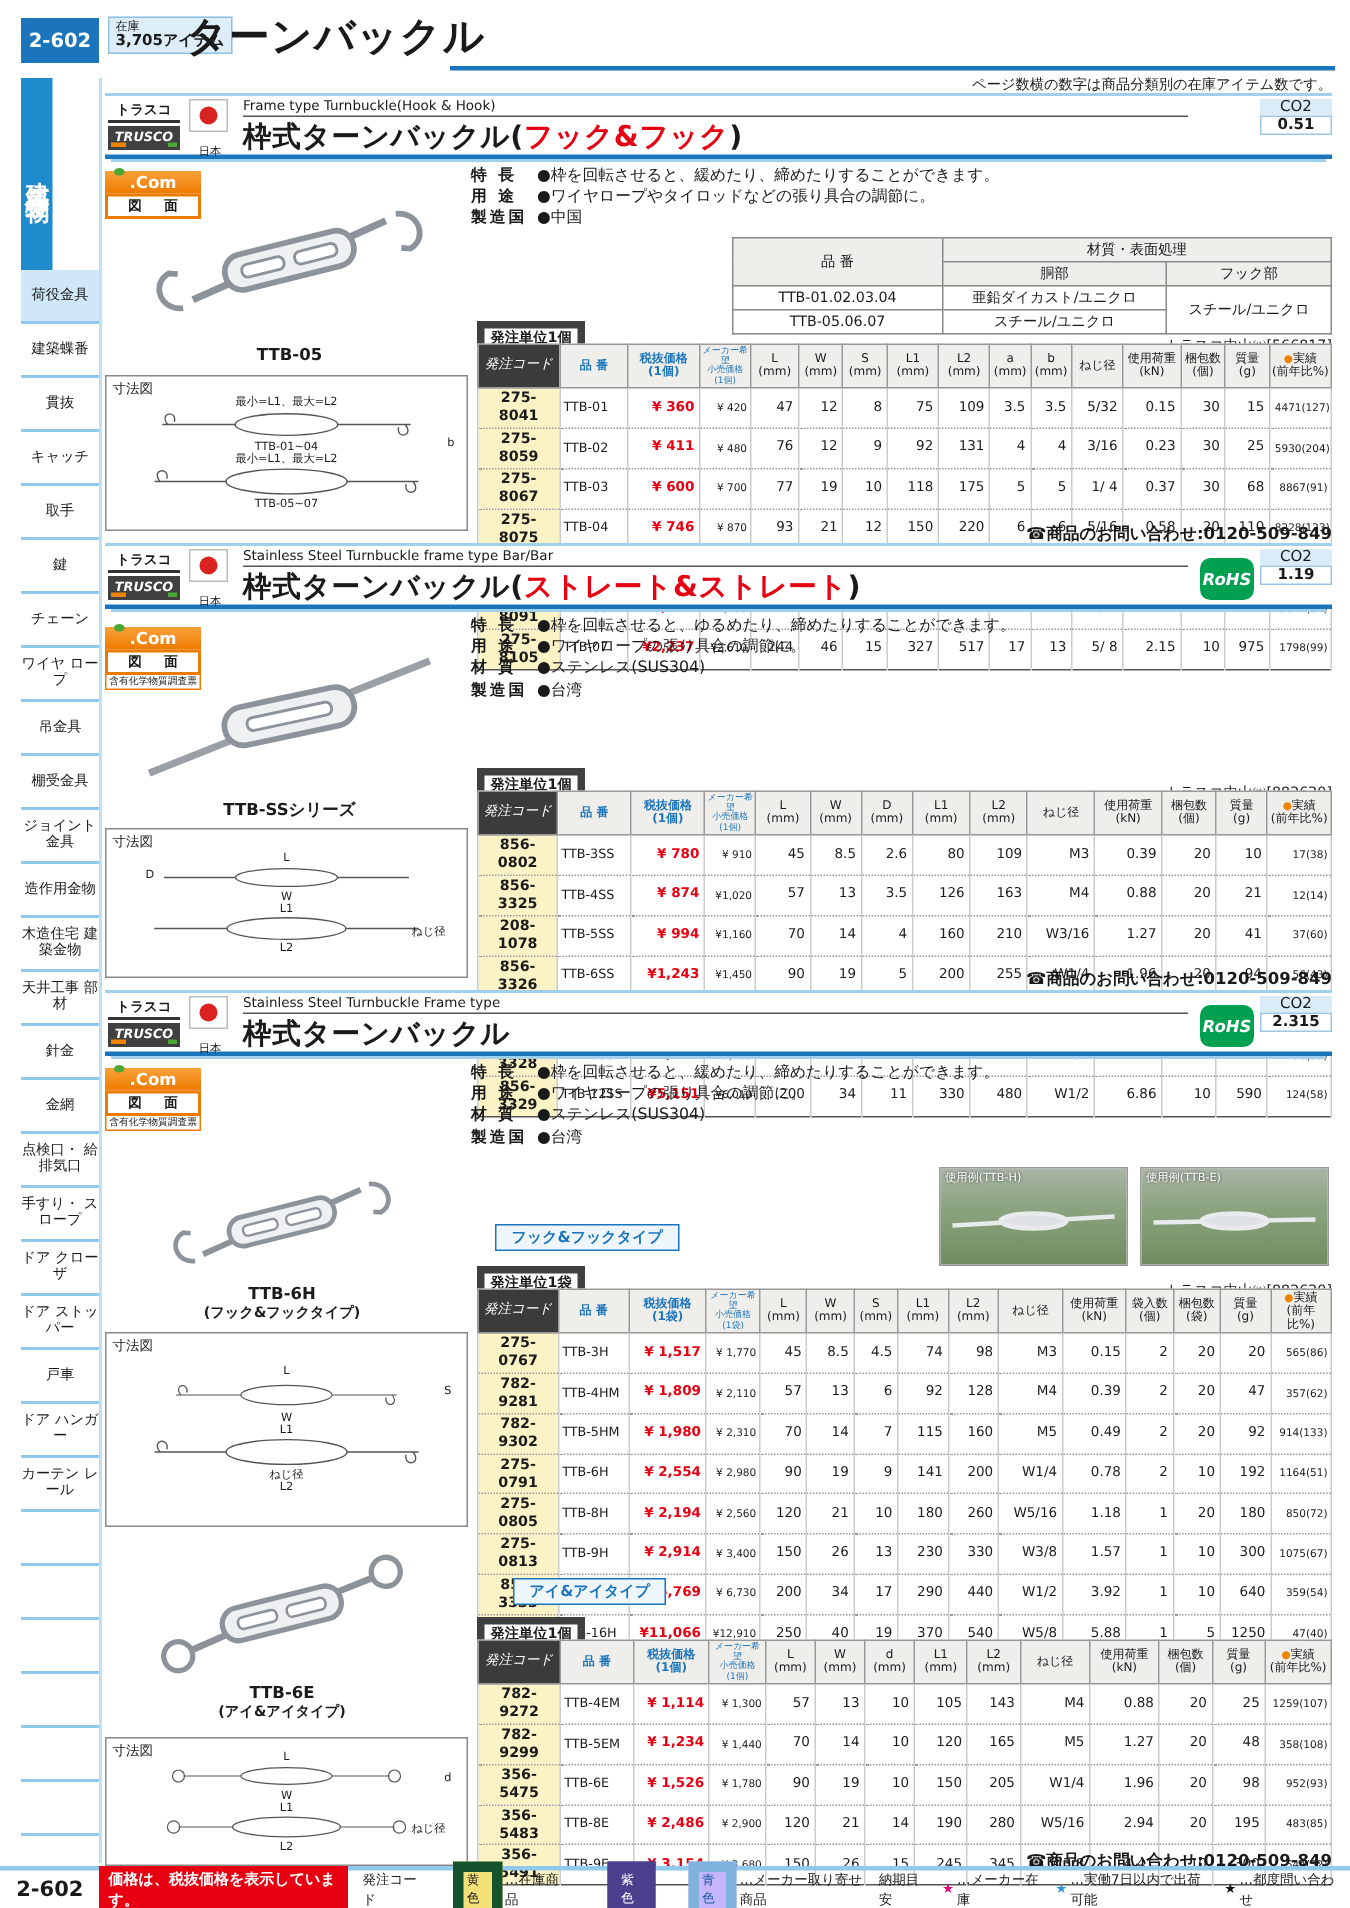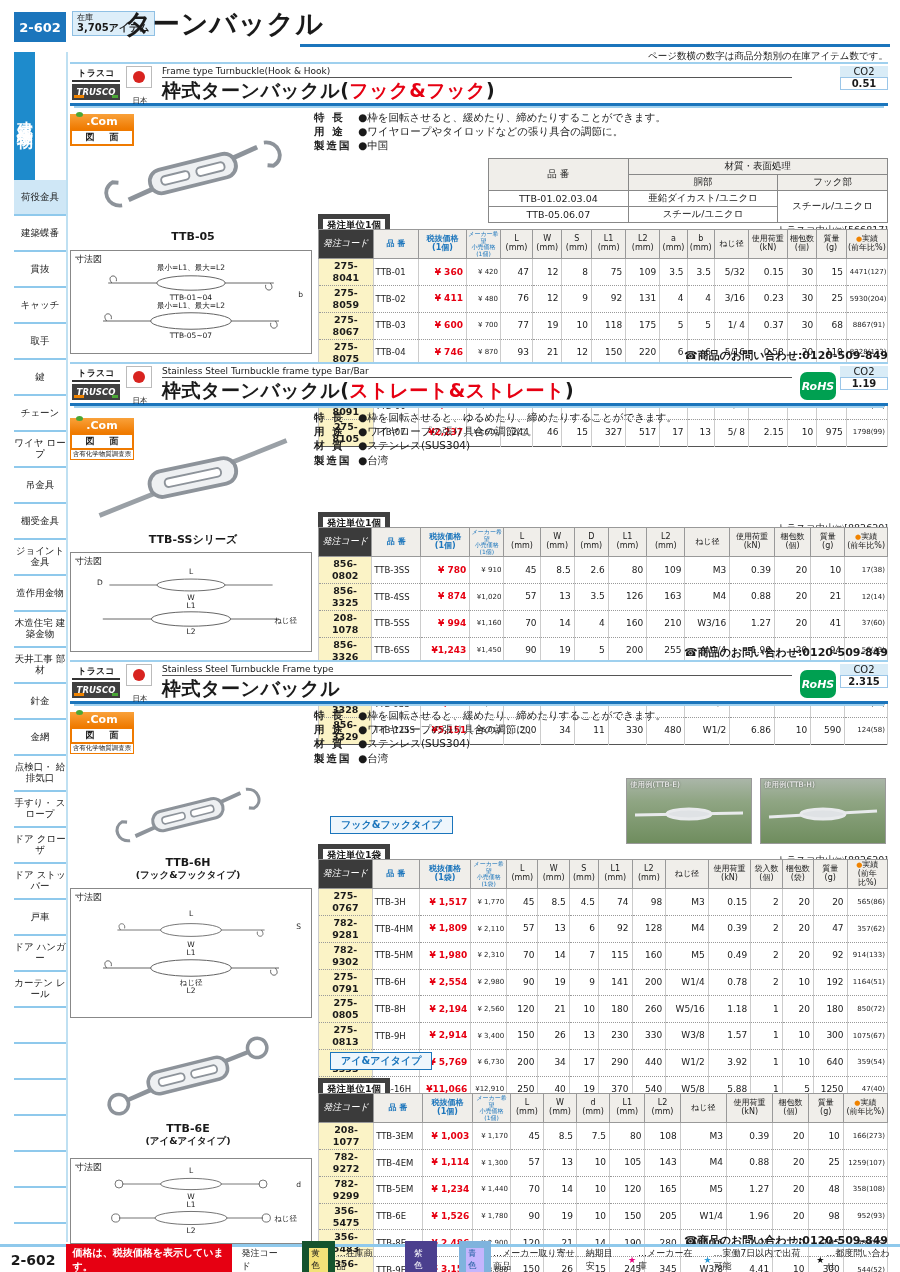--- a/index.html
+++ b/index.html
@@ -737,33 +737,33 @@
           <span class="ftxt">●ステンレス(SUS304)</span>
         </div>
         <div class="frow">
           <span class="flab">製造国</span>
           <span class="ftxt">●台湾</span>
         </div>
       </div>
 
     <div class="usagewrap" style="left:556px;top:118px;">
       <div class="usage">
+        <span class="ucap">使用例(TTB-H)</span>
+        <svg width="112" height="20" viewBox="0 0 112 20">
+            <g stroke="#e8eaec" fill="none" stroke-width="3">
+              <line x1="2" y1="14" x2="110" y2="8"></line>
+              <ellipse cx="56" cy="11" rx="22" ry="5" fill="#dfe2e5"></ellipse>
+            </g>
+          </svg>
+      </div>
+      <div class="usage">
         <span class="ucap">使用例(TTB-E)</span>
         <svg width="112" height="20" viewBox="0 0 112 20">
             <g stroke="#e8eaec" fill="none" stroke-width="3">
               <line x1="2" y1="12" x2="110" y2="10"></line>
-              <ellipse cx="56" cy="11" rx="22" ry="5" fill="#dfe2e5"></ellipse>
-            </g>
-          </svg>
-      </div>
-      <div class="usage">
-        <span class="ucap">使用例(TTB-H)</span>
-        <svg width="112" height="20" viewBox="0 0 112 20">
-            <g stroke="#e8eaec" fill="none" stroke-width="3">
-              <line x1="2" y1="14" x2="110" y2="8"></line>
               <ellipse cx="56" cy="11" rx="22" ry="5" fill="#dfe2e5"></ellipse>
             </g>
           </svg>
       </div>
     </div>
 
     <div class="photo" style="left:18px;top:116px;width:200px;height:78px;">
       <svg width="200" height="78" viewBox="0 0 220 100">
         <g transform="rotate(-14 110 50)" fill="#eef0f2" stroke="#8d939a" stroke-width="4">
           <path d="M30,64 c-16,-2 -18,-22 -4,-26 l6,2" fill="none"></path>
@@ -1039,21 +1039,21 @@
               <circle cx="192" cy="11" r="5"></circle>
               <ellipse cx="100" cy="11" rx="44" ry="8" fill="#fff"></ellipse>
             </g>
           </svg>
         <span class="dlab">L2</span>
       </div>
       <span class="dlab" style="position:absolute;right:10px;top:22px;">d</span>
       <span class="dlab" style="position:absolute;right:14px;top:56px;">ねじ径</span>
     </div>
 
-    <div class="typelabel" style="left:260px;top:392px;">アイ&amp;アイタイプ</div>
+    <div class="typelabel" style="left:272px;top:392px;">アイ&amp;アイタイプ</div>
     <div class="orderrow" style="left:248px;top:418px;width:570px;">
       <span class="orderbadge">発注単位1個</span>
       <span></span>
     </div>
     <table class="cat" style="left:248px;top:433px;width:570px;">
         <thead>
           <tr>
             <th class="code" style="width: 50px;">発注コード</th>
             <th class="item" style="width: 44px;">品 番</th>
             <th class="price" style="width: 46px;">税抜価格
@@ -1076,36 +1076,20 @@
 (kN)</th>
             <th class="num" style="width: 32px;">梱包数
 (個)</th>
             <th class="num" style="width: 32px;">質量
 (g)</th>
             <th class="sales" style="width: 40px;">実績
 (前年比%)</th>
           </tr>
         </thead>
         <tbody>
-          <tr>
-            <td class="code">208-1077</td>
-            <td class="item">TTB-3EM</td>
-            <td class="price">¥ 1,003</td>
-            <td class="maker">¥ 1,170</td>
-            <td class="num">45</td>
-            <td class="num">8.5</td>
-            <td class="num">7.5</td>
-            <td class="num">80</td>
-            <td class="num">108</td>
-            <td class="num">M3</td>
-            <td class="num">0.39</td>
-            <td class="num">20</td>
-            <td class="num">10</td>
-            <td class="sales">166(273)</td>
-          </tr>
           <tr>
             <td class="code">782-9272</td>
             <td class="item">TTB-4EM</td>
             <td class="price">¥ 1,114</td>
             <td class="maker">¥ 1,300</td>
             <td class="num">57</td>
             <td class="num">13</td>
             <td class="num">10</td>
             <td class="num">105</td>
             <td class="num">143</td>

